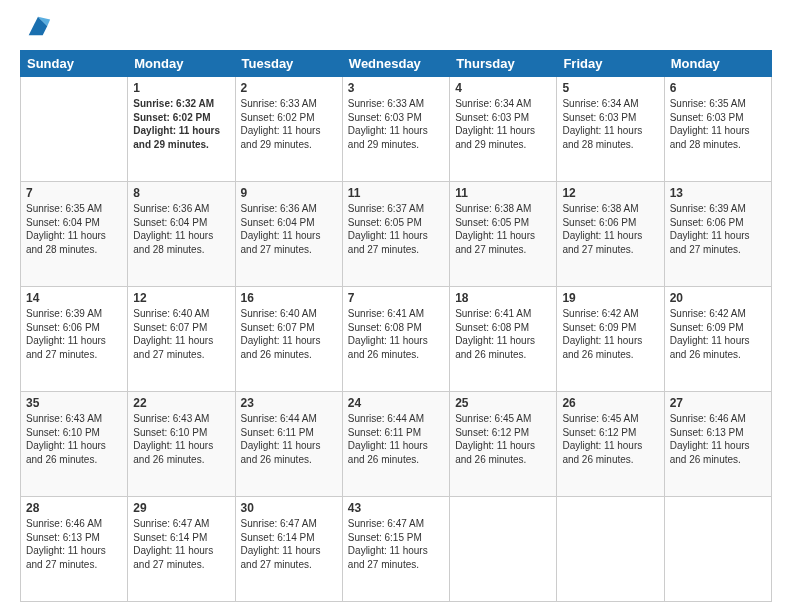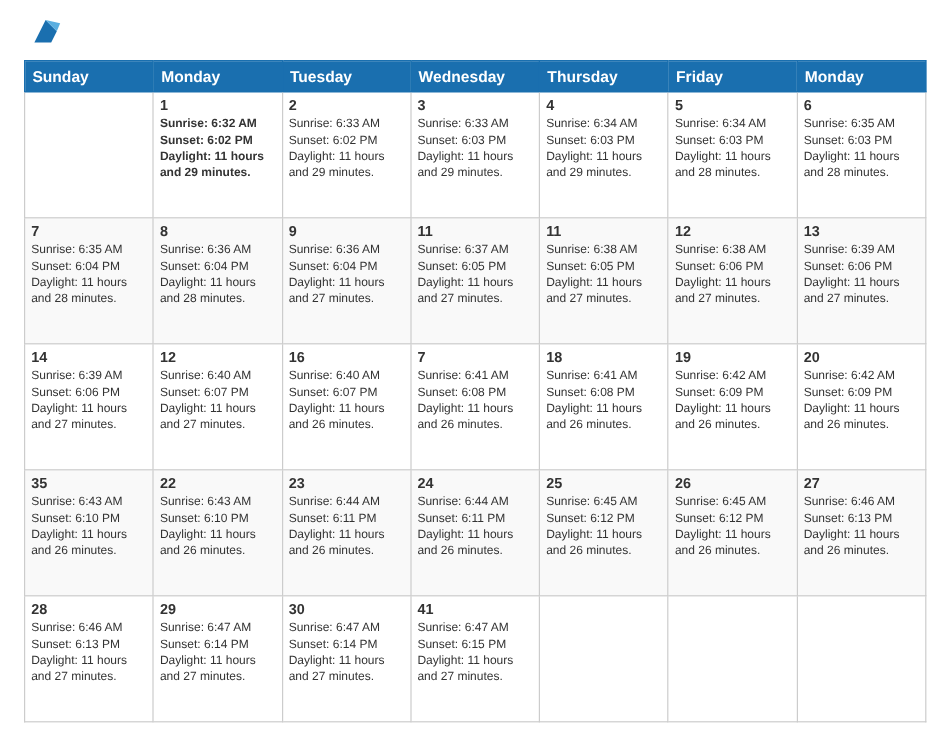--- a/index.html
+++ b/index.html
@@ -352,21 +352,21 @@
 and 27 minutes.</div>
           </td>
           <td>
             <span class="day-number">30</span>
             <div class="cell-info" style="white-space: pre-line;">Sunrise: 6:47 AM
 Sunset: 6:14 PM
 Daylight: 11 hours
 and 27 minutes.</div>
           </td>
           <td>
-            <span class="day-number">41</span>
+            <span class="day-number">43</span>
             <div class="cell-info" style="white-space: pre-line;">Sunrise: 6:47 AM
 Sunset: 6:15 PM
 Daylight: 11 hours
 and 27 minutes.</div>
           </td>
           <td></td>
           <td></td>
           <td></td>
         </tr>
       </tbody>

